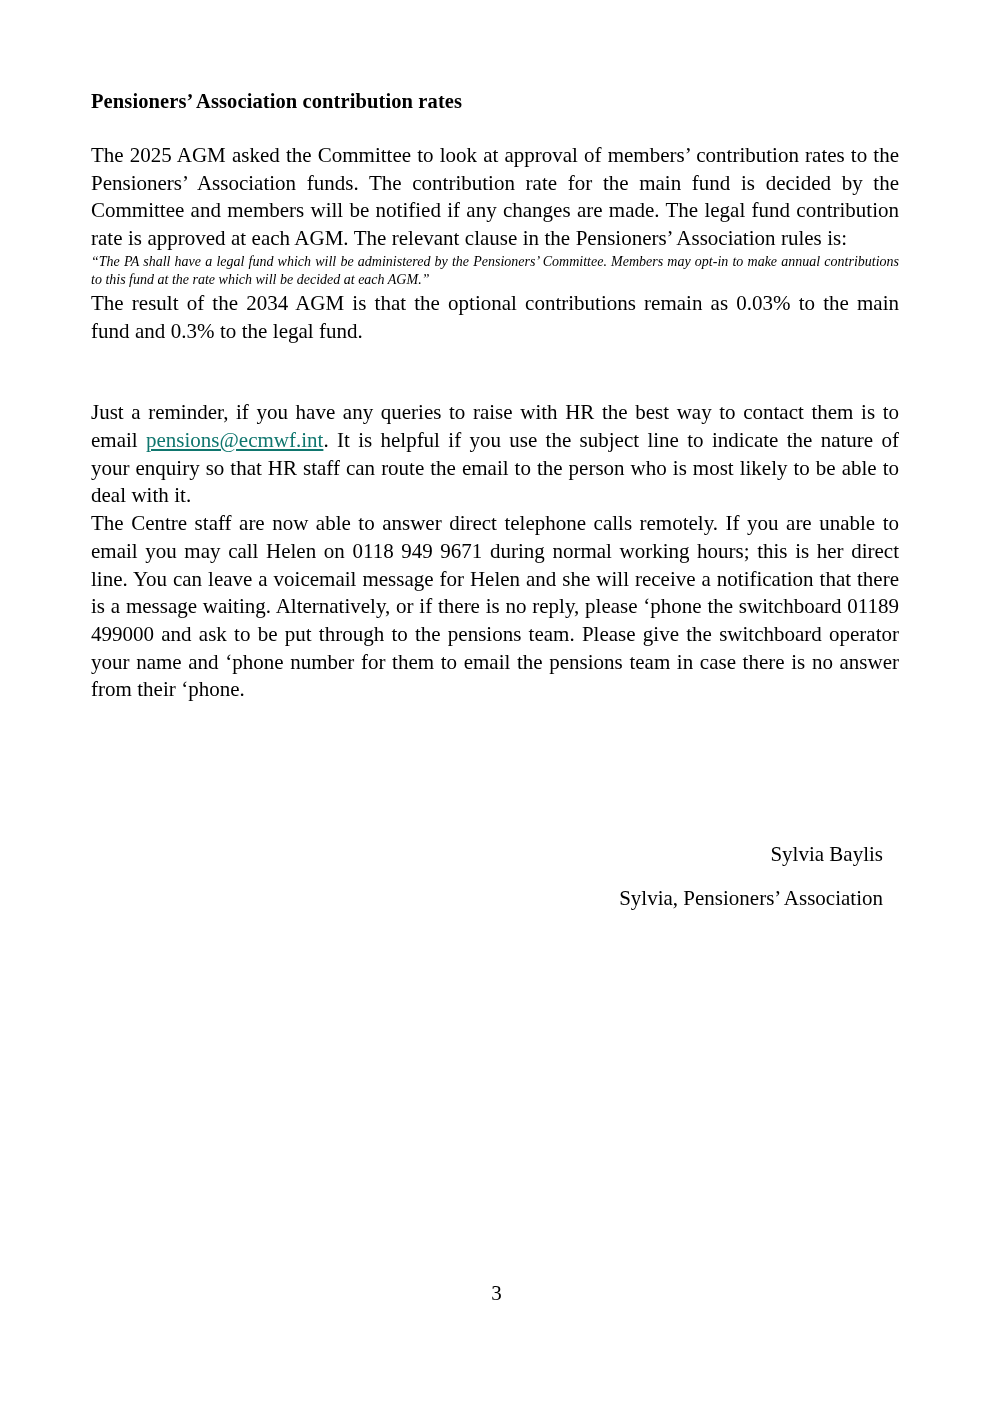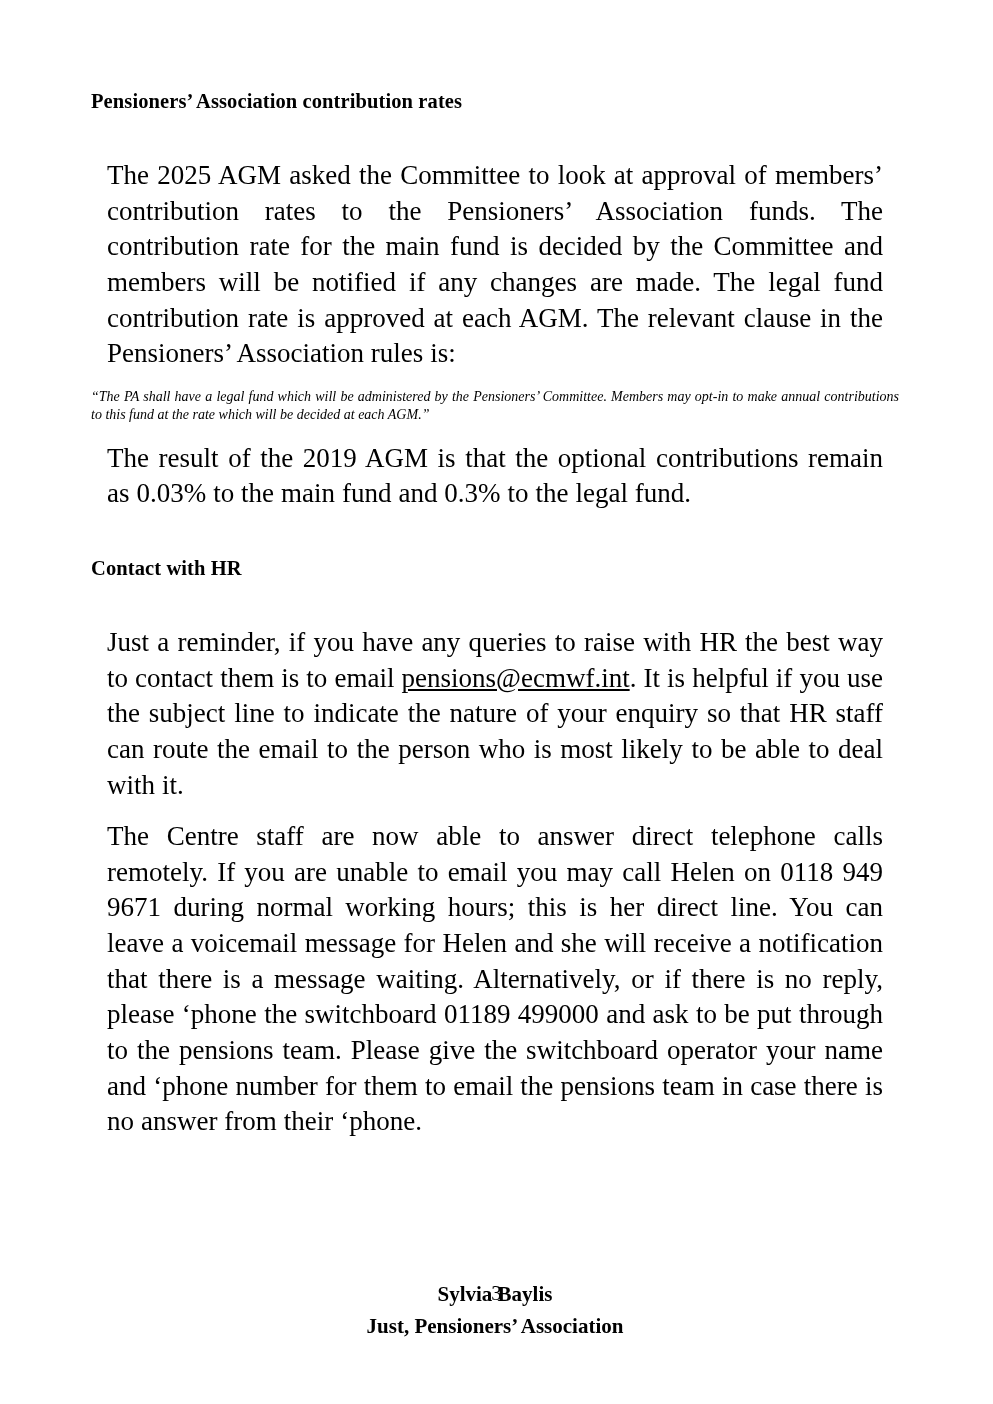--- a/index.html
+++ b/index.html
@@ -29,23 +29,23 @@
   }
   h2.section-heading {
     font-size: 20.5px;
     font-weight: bold;
     margin: 0;
     padding: 0;
     line-height: 1.32;
     letter-spacing: 0.1px;
   }
   p.body-par {
-    font-size: 27px;
+    font-size: 21px;
     line-height: 1.32;
-    margin: 16px;
+    margin: 0;
     padding: 0;
     text-align: justify;
     text-justify: inter-word;
     word-spacing: 0.2px;
   }
   p.body-par.last-line-natural {
     text-align-last: left;
   }
   .quote-italic {
     font-style: italic;
@@ -56,28 +56,27 @@
     text-align-last: left;
   }
   .spacer-blank {
     height: 27px;
   }
   .spacer-small {
     height: 13px;
   }
   .email-link {
     text-decoration: underline;
-    color: #000000;
+    color: #0f766e;
   }
   .sig-line {
     font-size: 21px;
     line-height: 1.32;
-    margin: 4px;
-    text-align: center;
-    font-weight: bold;
+    margin: 16px;
+    text-align: right;
   }
   .page-number {
     position: absolute;
     left: 0;
     right: 0;
     top: 1283px;
     text-align: center;
     font-size: 21px;
     line-height: 1;
   }
@@ -91,42 +90,41 @@
   <div class="content">
 
     <h2 class="section-heading">Pensioners’ Association contribution rates</h2>
 
     <div class="spacer-blank"></div>
 
     <p class="body-par last-line-natural">The 2025 AGM asked the Committee to look at approval of members’ contribution rates to the Pensioners’ Association funds.  The contribution rate for the main fund is decided by the Committee and members will be notified if any changes are made.  The legal fund contribution rate is approved at each AGM.  The relevant clause in the Pensioners’ Association rules is:</p>
 
     <span class="quote-italic">“The PA shall have a legal fund which will be administered by the Pensioners’ Committee. Members may opt-in to make annual contributions to this fund at the rate which will be decided at each AGM.”</span>
 
-    <p class="body-par last-line-natural">The result of the 2019 AGM is that the optional contributions remain as 0.03% to the main fund and 0.3% to the legal fund.</p>
+    <p class="body-par last-line-natural">The result of the 2034 AGM is that the optional contributions remain as 0.03% to the main fund and 0.3% to the legal fund.</p>
 
     <div class="spacer-blank"></div>
 
-    <h2 class="section-heading">Contact with HR</h2>
 
     <div class="spacer-blank"></div>
 
     <p class="body-par last-line-natural"><span>Just a reminder, if you have any queries to raise with HR the best way to contact them is to email </span><a class="email-link nowrap" href="#">pensions@ecmwf.int</a><span>.  It is helpful if you use the subject line to indicate the nature of your enquiry so that HR staff can route the email to the person who is most likely to be able to deal with it.</span></p>
 
     <p class="body-par last-line-natural">The Centre staff are now able to answer direct telephone calls remotely.  If you are unable to email you may call Helen on 0118 949 9671 during normal working hours; this is her direct line.  You can leave a voicemail message for Helen and she will receive a notification that there is a message waiting.  Alternatively, or if there is no reply, please ‘phone the switchboard 01189 499000 and ask to be put through to the pensions team.  Please give the switchboard operator your name and ‘phone number for them to email the pensions team in case there is no answer from their ‘phone.</p>
 
     <div class="spacer-blank"></div>
 
 
     <div class="spacer-blank"></div>
 
 
     <div class="spacer-blank"></div>
     <div class="spacer-blank"></div>
     <div class="spacer-small"></div>
 
     <p class="sig-line">Sylvia Baylis</p>
-    <p class="sig-line">Just, Pensioners’ Association</p>
+    <p class="sig-line">Sylvia, Pensioners’ Association</p>
 
   </div>
 
   <div class="page-number">3</div>
 
 </div>
 
 </body></html>

